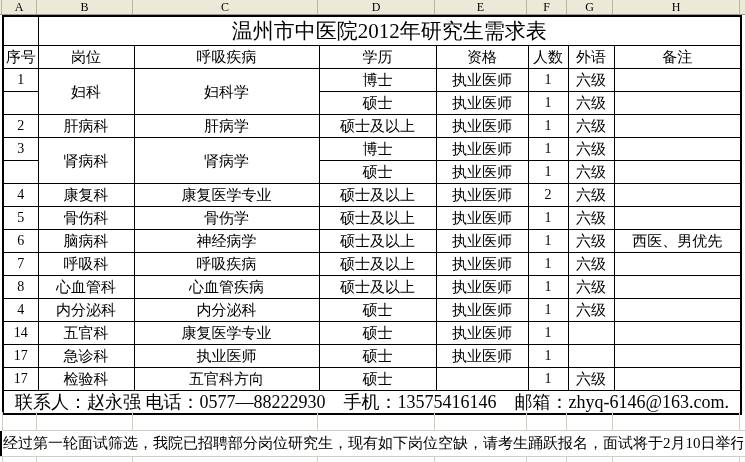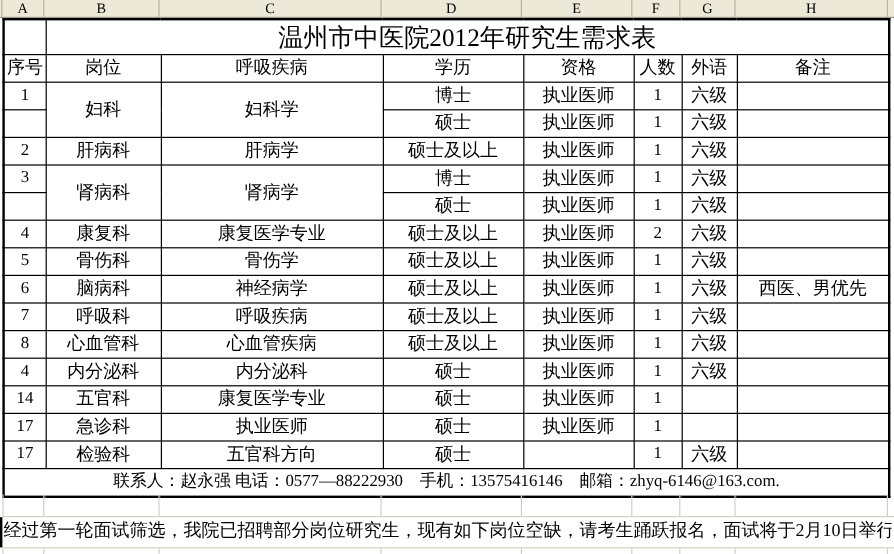--- a/index.html
+++ b/index.html
@@ -53,21 +53,21 @@
     line-height:16px;
     overflow:hidden;
     white-space:nowrap;
   }
   .main-table td.title-cell{
     height:28px;
     font-size:21px;
     line-height:28px;
   }
   .main-table td.num{font-size:14px;}
-  .main-table td.contact-cell{font-size:14px;}
+  .main-table td.contact-cell{font-size:18px;}
 
   
   .below{
     position:absolute;left:0px;top:412px;width:745px;height:50px;
   }
   .grid-row{
     display:flex;
     margin-left:2px;
     box-sizing:border-box;
   }

